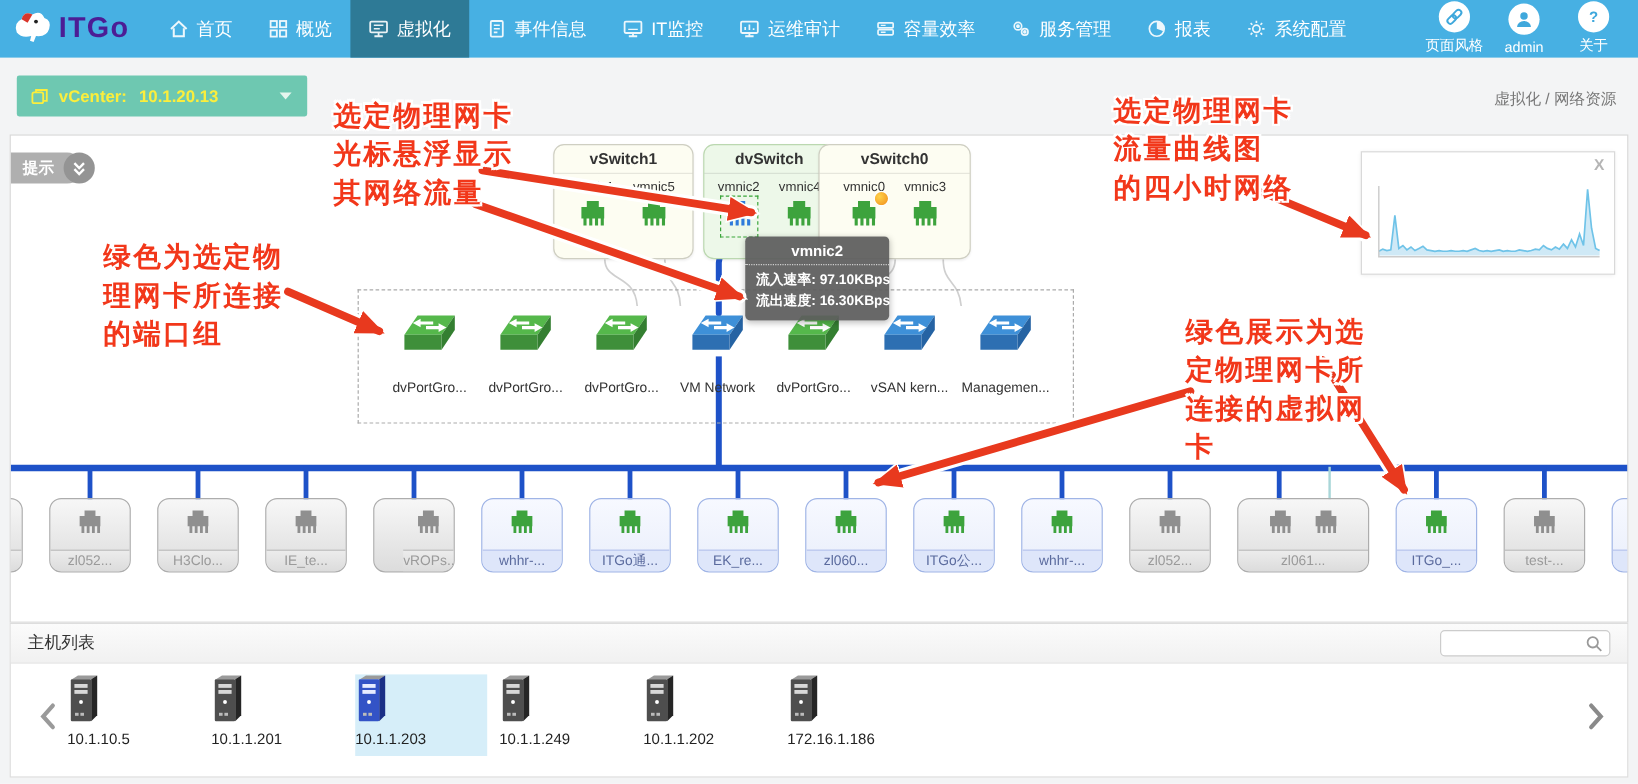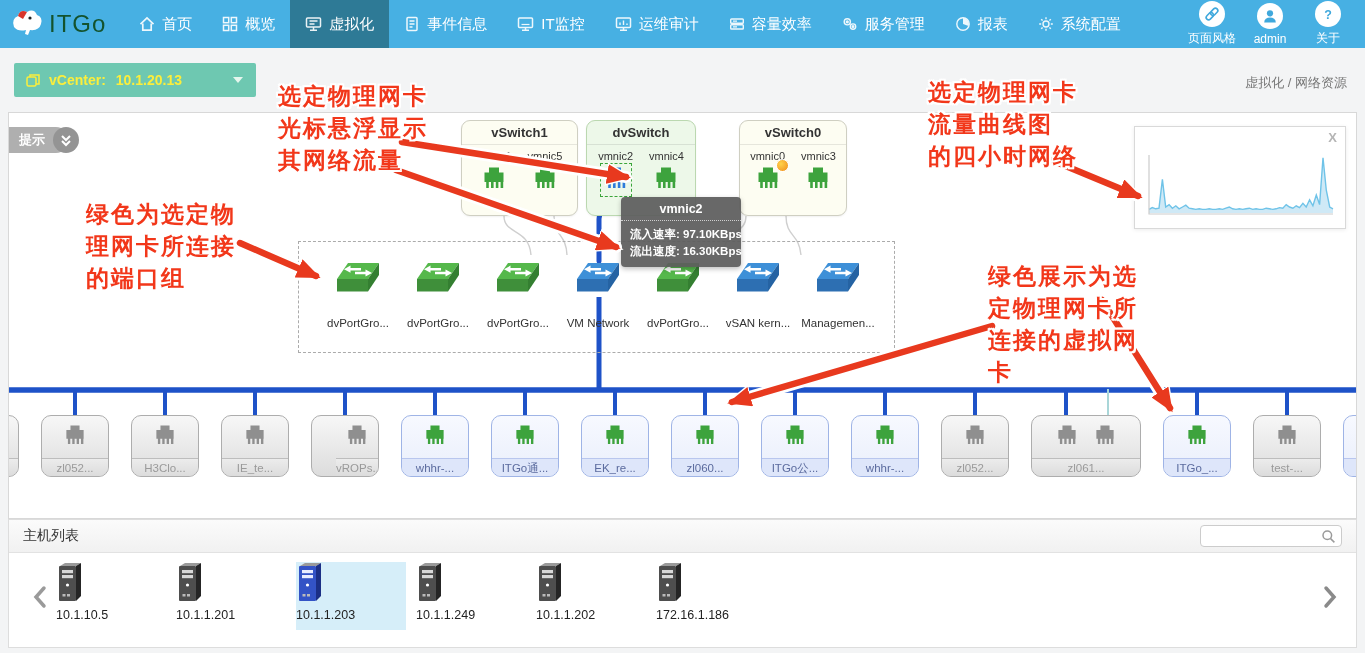--- a/index.html
+++ b/index.html
@@ -4,21 +4,21 @@
 <style>
   * { margin:0; padding:0; box-sizing:border-box; }
   html,body { width:1365px; height:653px; overflow:hidden; background:#f3f4f5;
     font-family:"Liberation Sans","DejaVu Sans",sans-serif; }
   #app { position:relative; width:1365px; height:653px; }
 
   
   .nav { position:absolute; left:0; top:0; width:1365px; height:48px; background:#47B0E3;
     display:flex; align-items:stretch; z-index:10; }
   .logo { display:flex; align-items:center; gap:5px; padding:0 18px 0 10px; cursor:pointer; }
-  .logo-text { font-size:24px; font-weight:normal; color:#14532d; letter-spacing:1px; }
+  .logo-text { font-size:24px; font-weight:bold; color:#4c1d95; letter-spacing:1px; }
   .nav-item { display:flex; align-items:center; gap:7px; padding:0 15px; color:#fff;
     font-size:15px; cursor:pointer; white-space:nowrap; }
   .nav-item.active { background:#2E7A96; }
   .nav-item .ni-icon { display:flex; opacity:.9; }
   .nav-right { margin-left:auto; display:flex; padding-right:8px; }
   .nav-right-item { display:flex; flex-direction:column; align-items:center; justify-content:center;
     color:#fff; font-size:12px; width:58px; cursor:pointer; }
   .circle-icon { width:26px; height:26px; border-radius:50%; background:#fff; display:flex;
     align-items:center; justify-content:center; margin-bottom:3px; }
 
@@ -413,21 +413,21 @@
                 </svg></div>
             </div>
             <div class="nic">
               <div class="nic-label">vmnic4</div>
               <div class="nic-iconwrap"><svg width="24" height="22" viewBox="0 0 24 22">
                   <path fill="#3DA33D" d="M7 0.5 H17 V5.5 H7 Z M2.5 5.5 H21.5 V15 H2.5 Z M4.2 15 h2.6 v6 h-2.6 Z M9 15 h2.6 v6 H9 Z M13.8 15 h2.6 v6 h-2.6 Z M18.6 15 h2.6 v6 h-2.6 Z"></path>
                 </svg></div>
             </div>
           </div>
         </div>
-        <div class="vsw" style="left: 730px; width: 108px;">
+        <div class="vsw" style="left: 673px; width: 127px;">
           <div class="vsw-header">vSwitch0</div>
           <div class="vsw-nics">
             <div class="nic">
               <div class="nic-label">vmnic0</div>
               <div class="nic-iconwrap"><svg width="24" height="22" viewBox="0 0 24 22">
                   <path fill="#3DA33D" d="M7 0.5 H17 V5.5 H7 Z M2.5 5.5 H21.5 V15 H2.5 Z M4.2 15 h2.6 v6 h-2.6 Z M9 15 h2.6 v6 H9 Z M13.8 15 h2.6 v6 h-2.6 Z M18.6 15 h2.6 v6 h-2.6 Z"></path>
                 </svg><span class="nic-badge"></span></div>
             </div>
             <div class="nic">
               <div class="nic-label">vmnic3</div>

